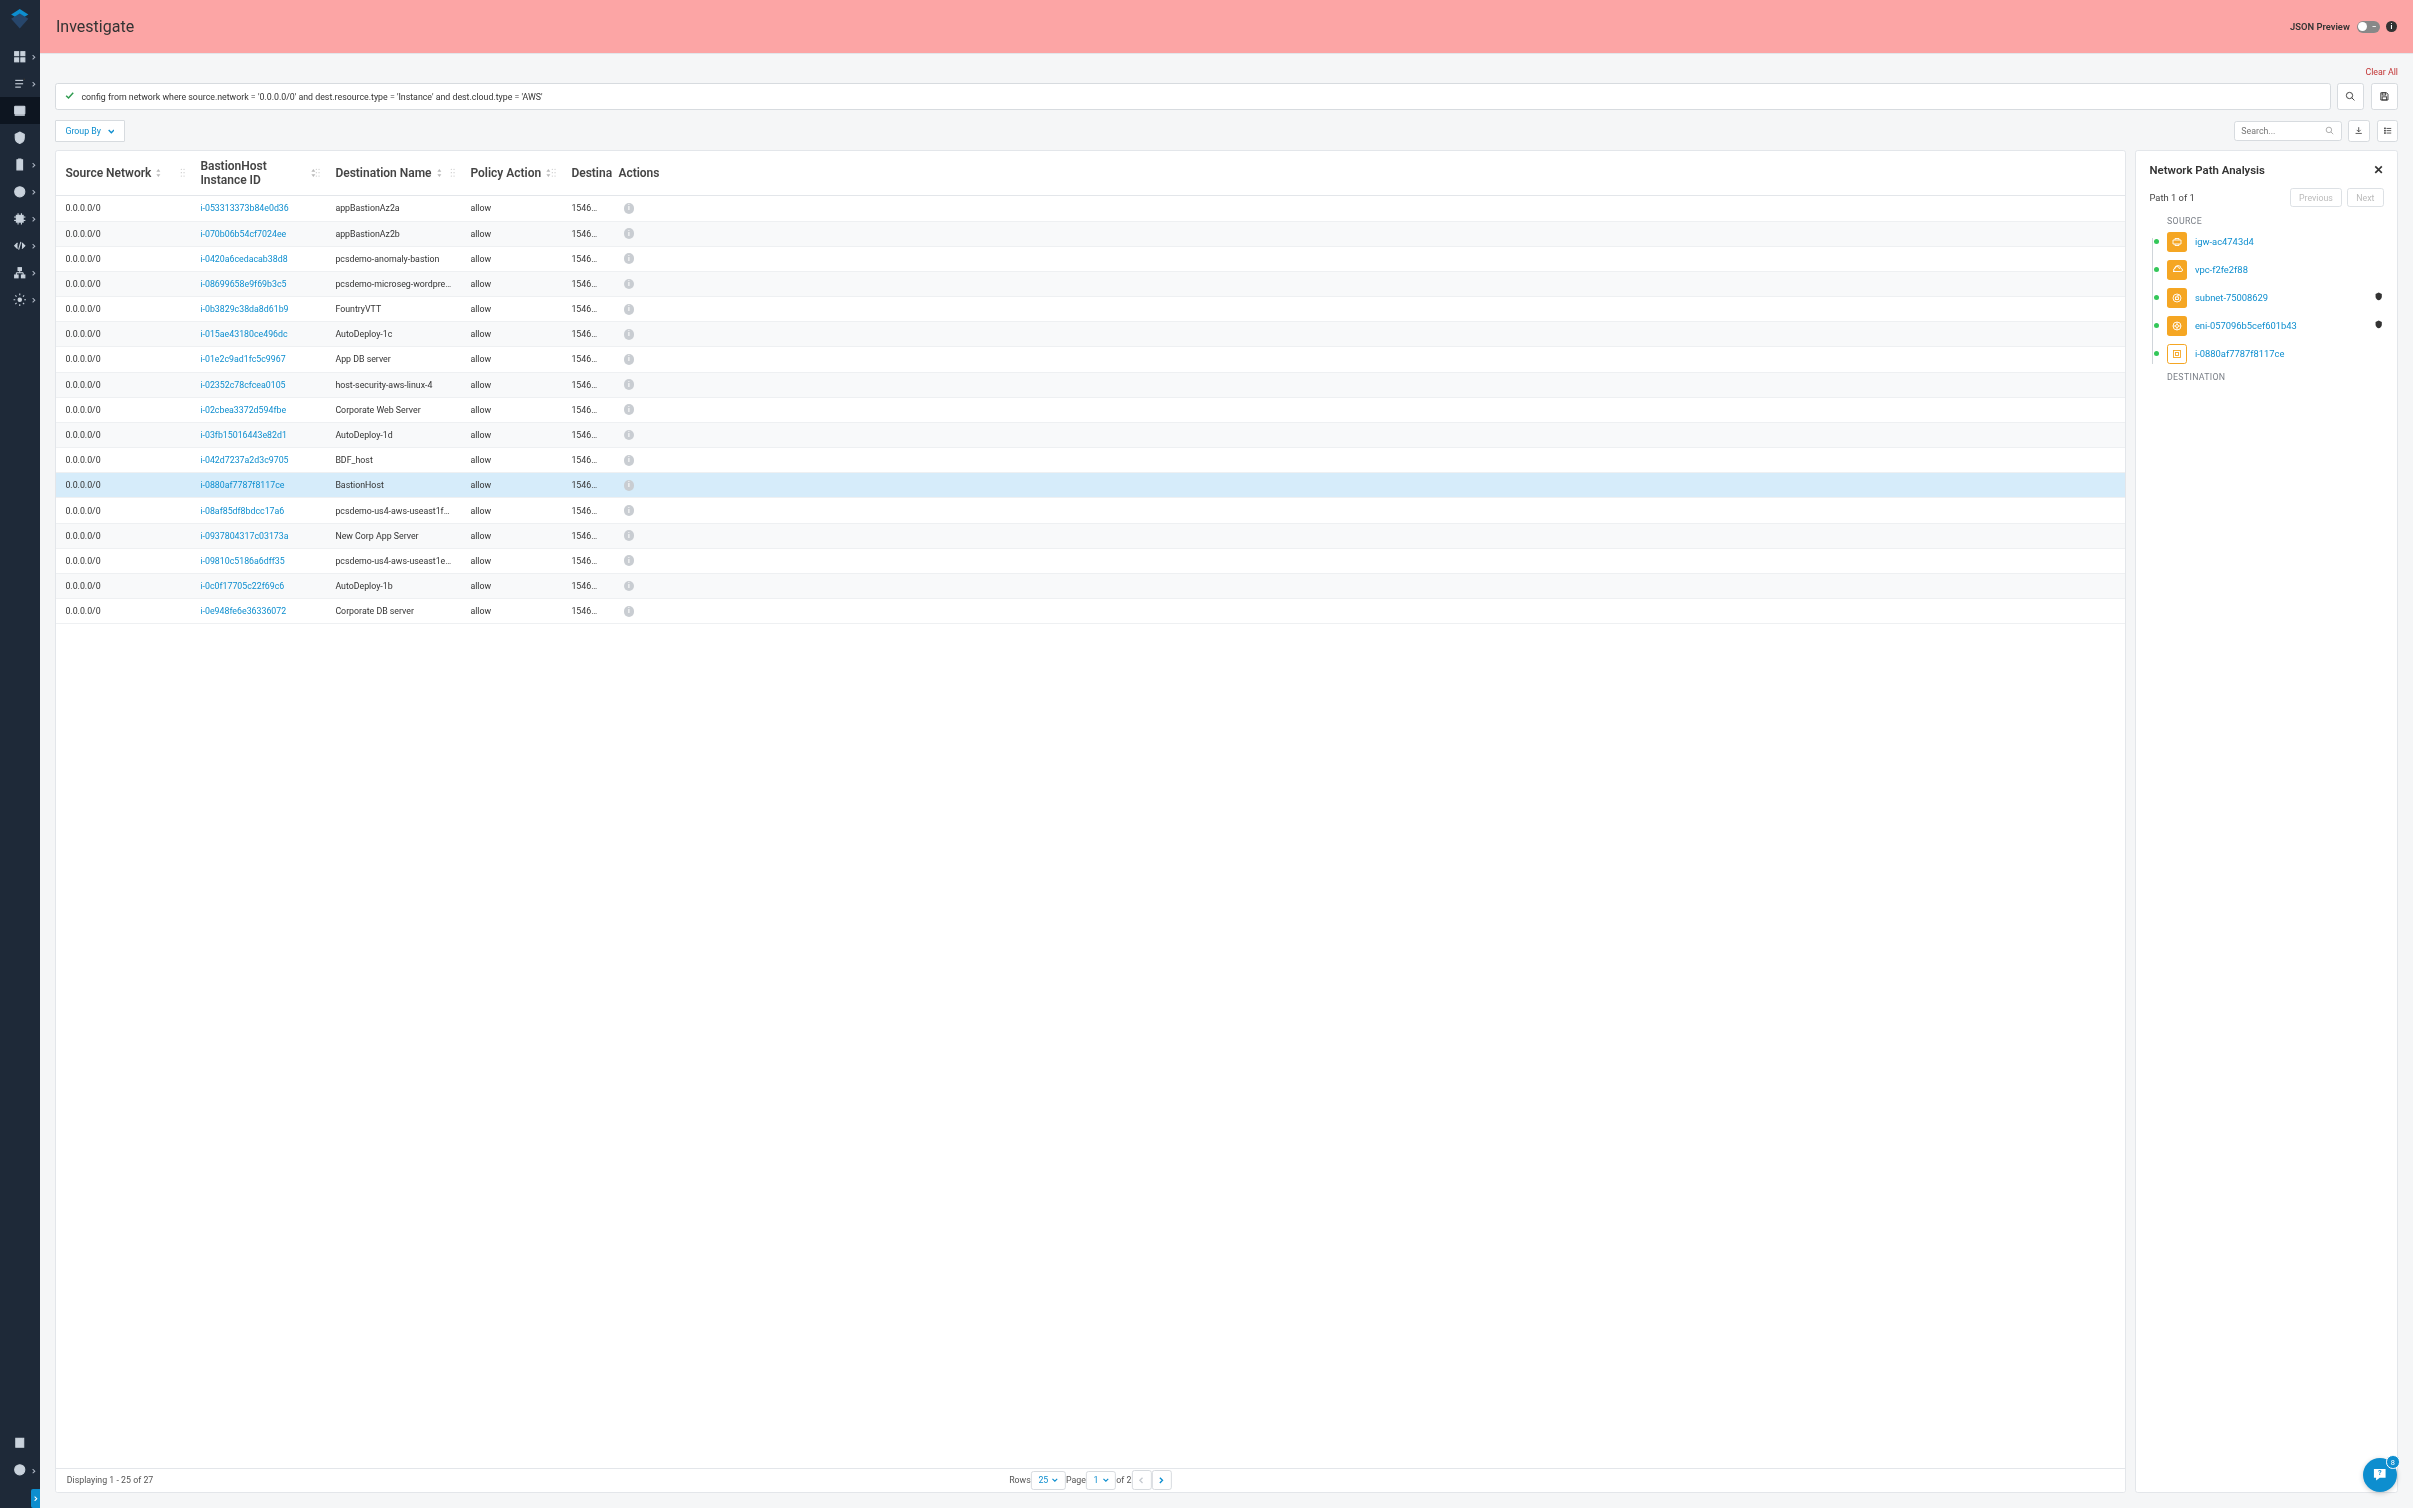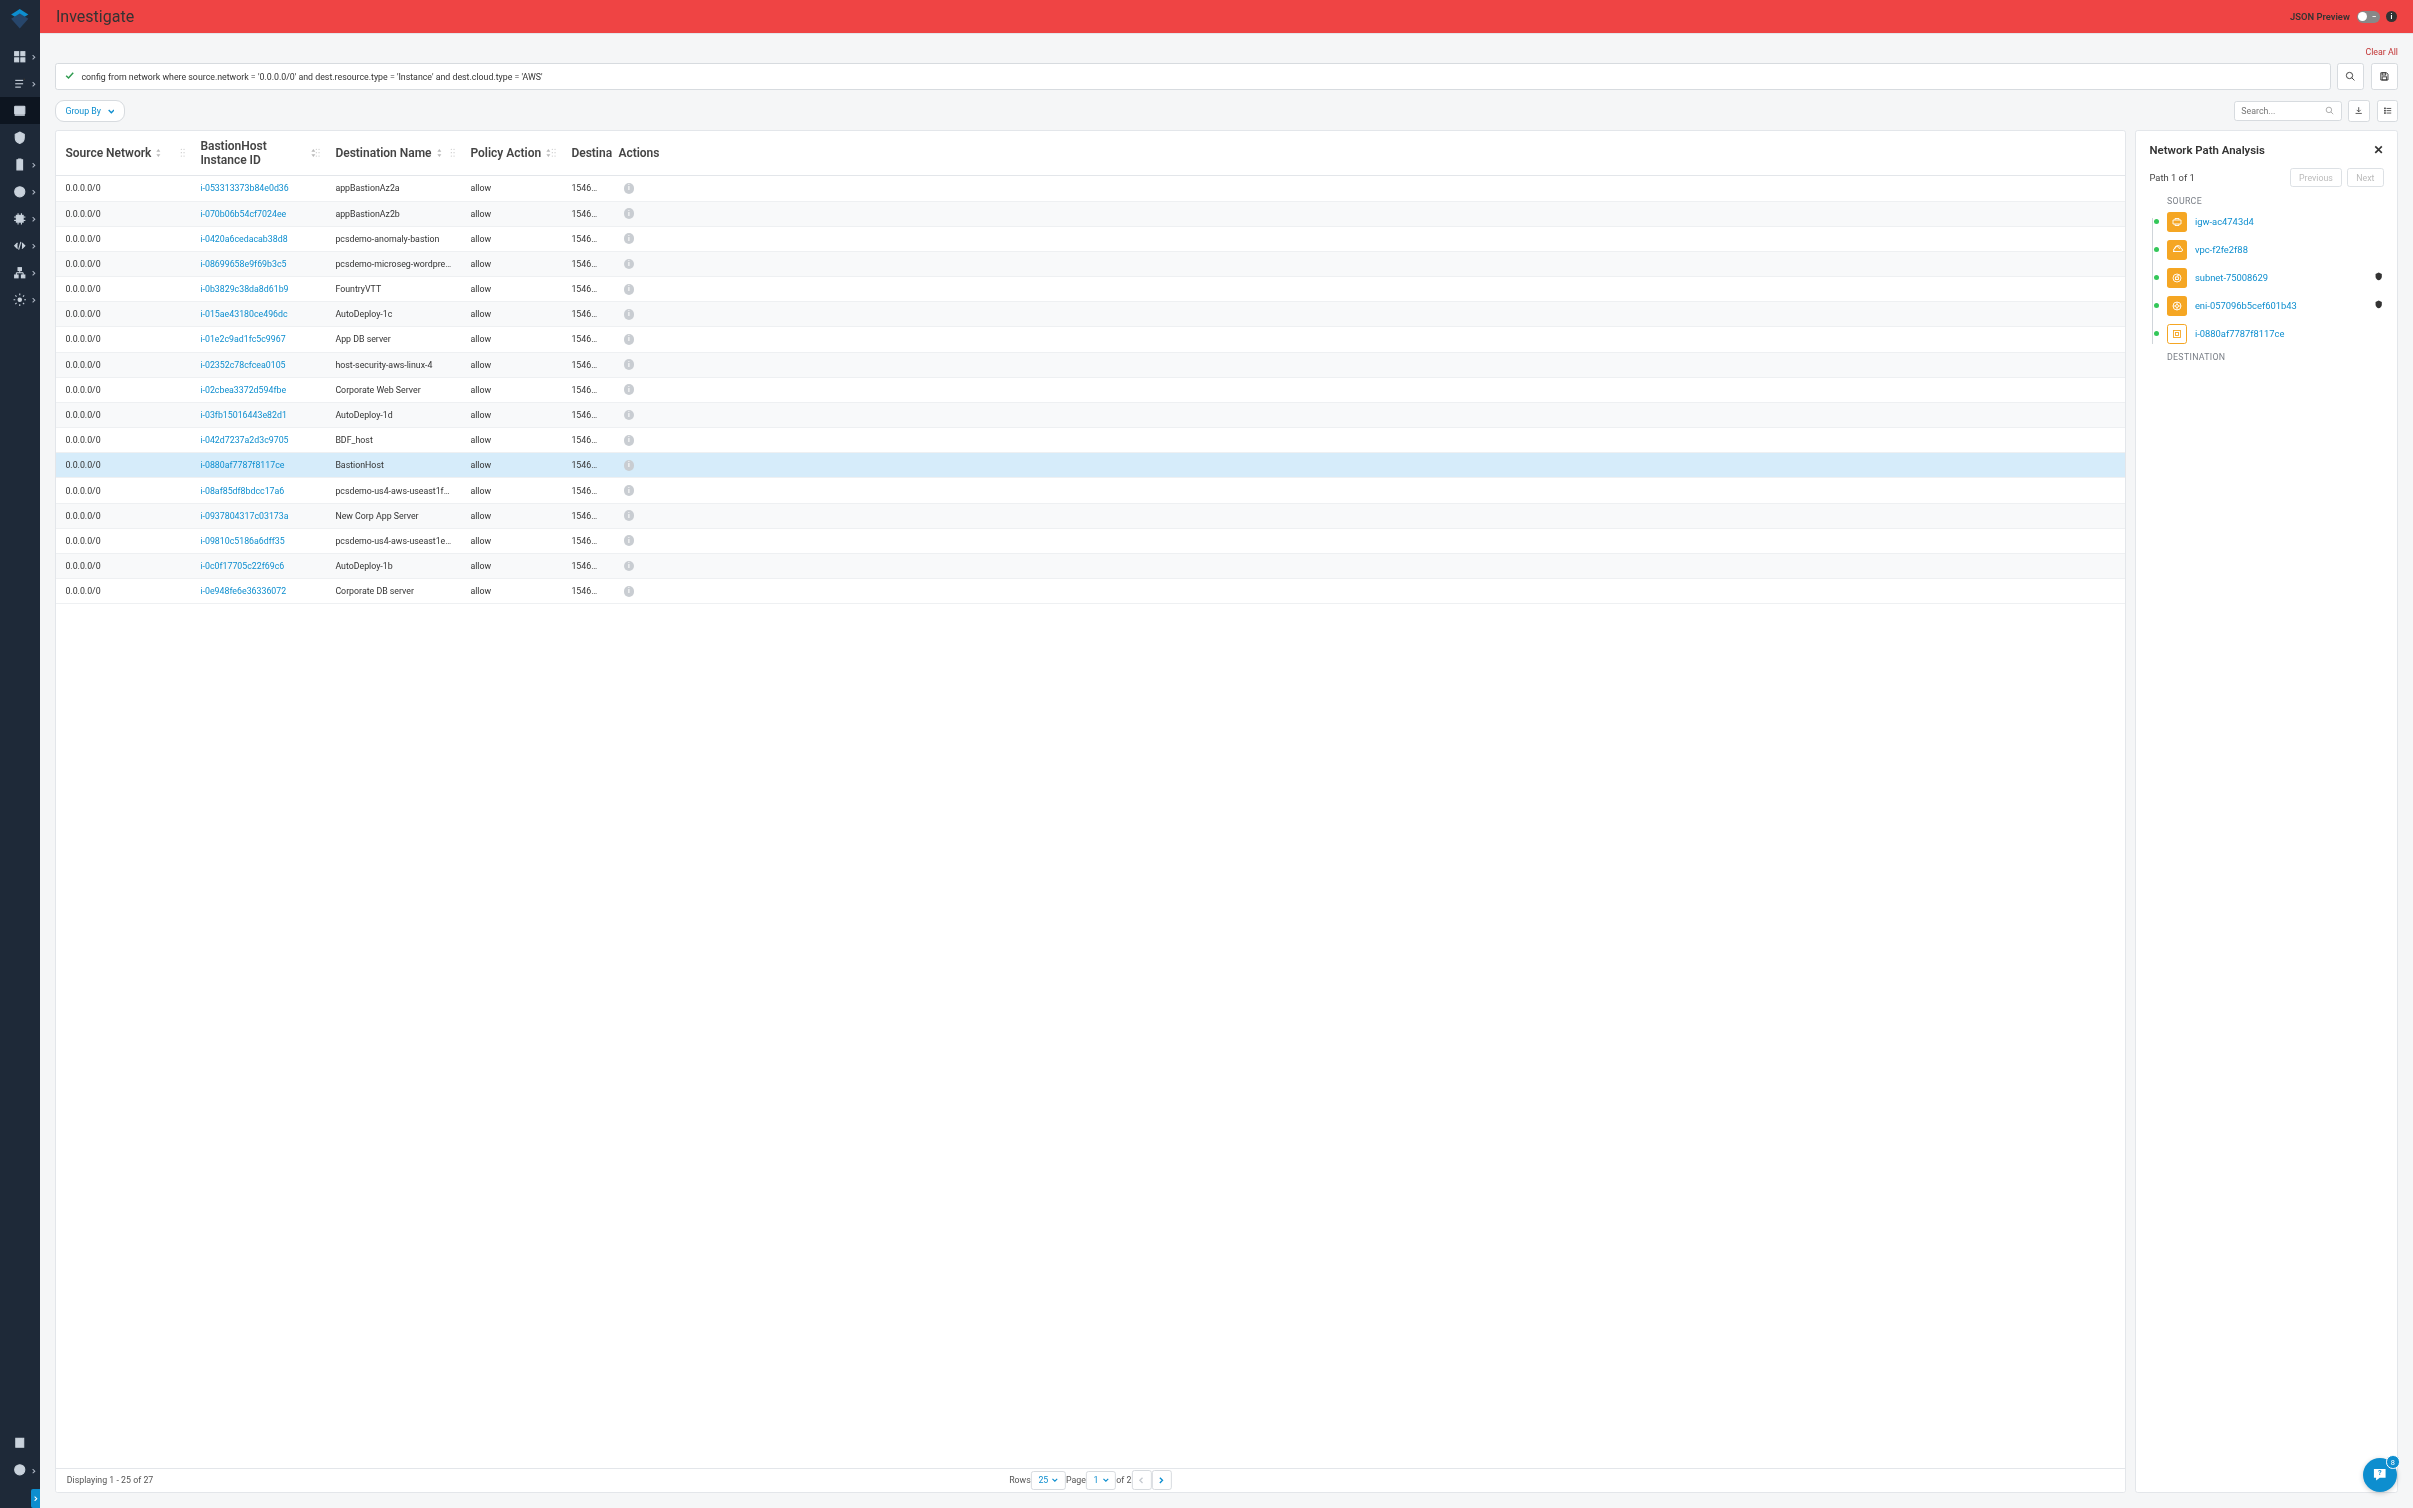--- a/index.html
+++ b/index.html
@@ -15,21 +15,21 @@
 .sidebar-item .chev { position: absolute; right: 4px; top: 50%; transform: translateY(-50%); }
 .sidebar-item .chev svg { width: 5.4px; height: 5.4px; stroke: #aab3c0; fill: none; stroke-width: 2; }
 .sidebar-spacer { flex: 1; }
 .sidebar-expand { width: 9.4px; height: 19px; background: #0d8ecf; border-radius: 2px 0 0 2px; display: flex; align-items: center; justify-content: center; align-self: flex-end; margin-bottom: 0; cursor: pointer; }
 .sidebar-expand svg { width: 5.4px; height: 5.4px; stroke: #fff; fill: none; stroke-width: 2; }
 
 
 .main { flex: 1; display: flex; flex-direction: column; overflow: hidden; }
 
 
-.page-header { display: flex; align-items: center; justify-content: space-between; padding: 7px 16px; border-bottom: 0.7px solid #e3e6ea; background: #ef4444; }
+.page-header { display: flex; align-items: center; justify-content: space-between; padding: 17px 16px; border-bottom: 0.7px solid #e3e6ea; background: #fca5a5; }
 .page-title { font-size: 16px; font-weight: 400; color: #333; }
 .header-right { display: flex; align-items: center; gap: 6.7px; margin-left: 24px; }
 .json-preview-label { font-size: 9.4px; font-weight: 600; color: #333; }
 .toggle { width: 23px; height: 12px; background: #888; border-radius: 6.7px; position: relative; cursor: pointer; }
 .toggle::after { content: ""; position: absolute; width: 9.4px; height: 9.4px; background: #fff; border-radius: 50%; top: 1.3px; left: 1.3px; }
 .toggle .minus { position: absolute; right: 3.4px; top: 50%; transform: translateY(-50%); color: #fff; font-size: 6.7px; font-weight: bold; }
 .info-circ { width: 10.8px; height: 10.8px; border-radius: 50%; background: #333; color: #fff; display: flex; align-items: center; justify-content: center; font-size: 7.4px; font-weight: bold; cursor: pointer; }
 
 
 .content { flex: 1; background: #f5f6f7; padding: 10.8px 15px 15px; display: flex; flex-direction: column; overflow: hidden; }
@@ -40,21 +40,21 @@
 
 .query-row { display: flex; gap: 6.7px; margin-bottom: 9.4px; }
 .query-input { flex: 1; background: #fff; border: 0.7px solid #d7dbdf; border-radius: 2.7px; padding: 6.7px 9.4px; display: flex; align-items: center; gap: 6.7px; font-family: ui-monospace, Menlo, Consolas, monospace; font-size: 8.8px; }
 .query-check svg { width: 9.4px; height: 9.4px; stroke: #2e9b4f; fill: none; stroke-width: 2.5; }
 .icon-btn { width: 27px; height: 27px; background: #fff; border: 0.7px solid #d7dbdf; border-radius: 2.7px; display: flex; align-items: center; justify-content: center; cursor: pointer; }
 .icon-btn svg { width: 10.8px; height: 10.8px; stroke: #333; fill: none; stroke-width: 2; }
 .icon-btn.fill svg { fill: #333; stroke: none; }
 
 
 .toolbar-row { display: flex; align-items: center; justify-content: space-between; margin-bottom: 8px; }
-.group-by { background: #fff; border: 0.7px solid #d7dbdf; border-radius: 9px; padding: 5.4px 9.4px; display: flex; align-items: center; gap: 6.7px; cursor: pointer; color: #0d8ecf; font-size: 8.8px; }
+.group-by { background: #fff; border: 0.7px solid #d7dbdf; border-radius: 1px; padding: 5.4px 9.4px; display: flex; align-items: center; gap: 6.7px; cursor: pointer; color: #0d8ecf; font-size: 8.8px; }
 .group-by svg { width: 6.7px; height: 6.7px; stroke: #0d8ecf; fill: none; stroke-width: 2; }
 .toolbar-right { display: flex; gap: 6.7px; align-items: center; }
 .search-box { background: #fff; border: 0.7px solid #d7dbdf; border-radius: 2.7px; padding: 4px 6.7px; display: flex; align-items: center; width: 108px; }
 .search-box input { border: none; outline: none; flex: 1; font-size: 8.8px; width: 100%; }
 .search-box svg { width: 9.4px; height: 9.4px; stroke: #999; fill: none; stroke-width: 2; }
 .sm-icon-btn { width: 21.5px; height: 21.5px; background: #fff; border: 0.7px solid #d7dbdf; border-radius: 2.7px; display: flex; align-items: center; justify-content: center; cursor: pointer; }
 .sm-icon-btn svg { width: 9.4px; height: 9.4px; fill: #333; }
 
 
 .split { flex: 1; display: flex; gap: 9.4px; min-height: 0; }

